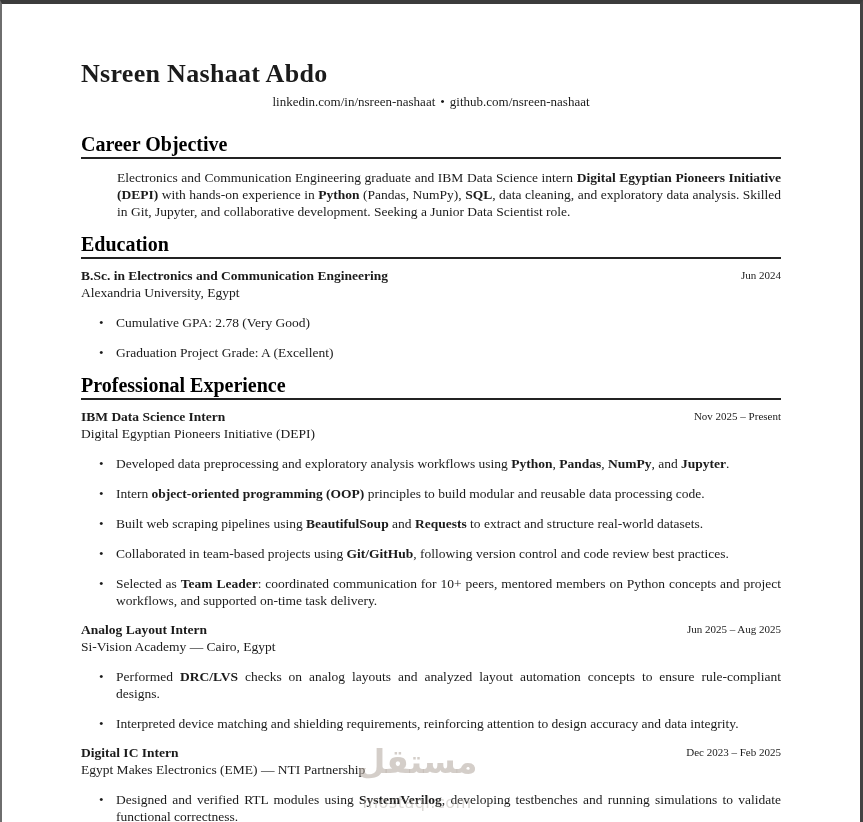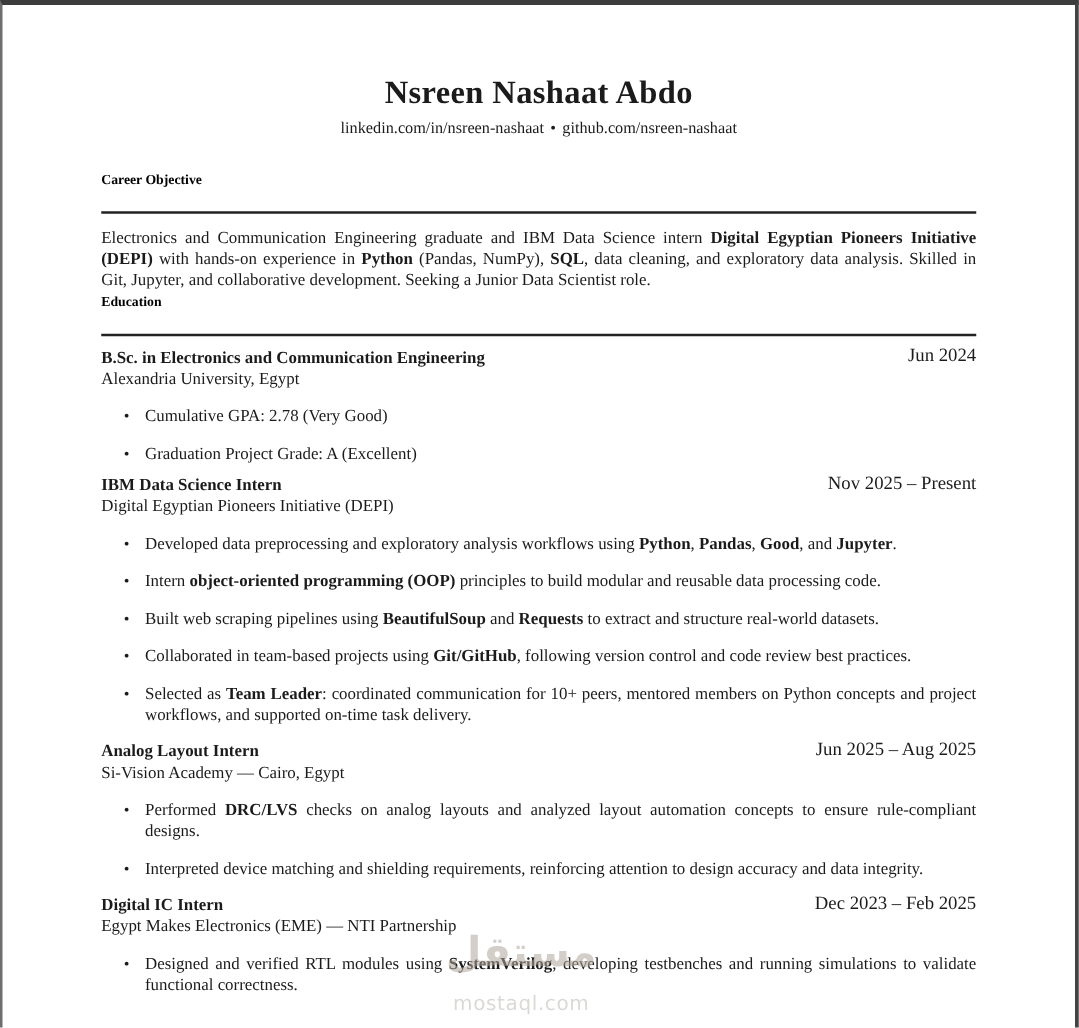--- a/index.html
+++ b/index.html
@@ -15,57 +15,57 @@
     color: #1b1b1b;
   }
   .page {
     width: 700px;
     margin: 0 auto;
     padding-top: 56px;
     font-size: 13.5px;
     line-height: 17px;
   }
   .name {
-    text-align: center;
     font-size: 26px;
     line-height: 28px;
     font-weight: bold;
     letter-spacing: .3px;
   }
   .contact {
     text-align: center;
     margin-top: 5px;
     font-size: 13px;
     line-height: 17px;
   }
   .contact .sep { padding: 0 5px; }
   h2.section-title {
-    font-size: 11px;
+    font-size: 20px;
     line-height: 20px;
     font-weight: bold;
-    padding-bottom: 15px;
+    padding-bottom: 3px;
     border-bottom: 2px solid #232323;
     color: #000;
   }
   .sec-career  h2 { margin-top: 24px; }
-  .sec-edu     h2 { margin-top: 0; }
+  .sec-edu     h2 { margin-top: 14px; }
   .sec-exp     h2 { margin-top: 14px; }
   .objective {
     margin-top: 10px;
     text-align: justify;
+    margin-left: 36px;
   }
   .entry { margin-top: 8px; }
   .entry.gap { margin-top: 12px; }
   .entry-head {
     display: flex;
     justify-content: space-between;
     align-items: flex-start;
   }
   .entry-title { font-weight: bold; }
-  .entry-date { font-size: 15px; white-space: nowrap; }
+  .entry-date { font-size: 11px; white-space: nowrap; }
   .entry-org { }
   ul.bullets {
     list-style: none;
     margin: 6px 0 0 18px;
   }
   ul.bullets li {
     position: relative;
     padding-left: 17px;
     margin-top: 13px;
     text-align: justify;
@@ -130,29 +130,30 @@
       </div>
       <div class="entry-org">Alexandria University, Egypt</div>
       <ul class="bullets">
         <li><span>Cumulative GPA: 2.78 (Very Good)</span></li>
         <li><span>Graduation Project Grade: A (Excellent)</span></li>
       </ul>
     </div>
   </div>
 
   <div class="sec-exp">
+    <h2 class="section-title">Professional Experience</h2>
 
     <div class="entry">
       <div class="entry-head">
         <span class="entry-title">IBM Data Science Intern</span>
         <span class="entry-date">Nov 2025 – Present</span>
       </div>
       <div class="entry-org">Digital Egyptian Pioneers Initiative (DEPI)</div>
       <ul class="bullets">
-        <li><span>Developed data preprocessing and exploratory analysis workflows using </span><span class="b">Python</span><span>, </span><span class="b">Pandas</span><span>, </span><span class="b">Good</span><span>, and </span><span class="b">Jupyter</span><span>.</span></li>
+        <li><span>Developed data preprocessing and exploratory analysis workflows using </span><span class="b">Python</span><span>, </span><span class="b">Pandas</span><span>, </span><span class="b">NumPy</span><span>, and </span><span class="b">Jupyter</span><span>.</span></li>
         <li><span>Intern </span><span class="b">object-oriented programming (OOP)</span><span> principles to build modular and reusable data processing code.</span></li>
         <li><span>Built web scraping pipelines using </span><span class="b">BeautifulSoup</span><span> and </span><span class="b">Requests</span><span> to extract and structure real-world datasets.</span></li>
         <li><span>Collaborated in team-based projects using </span><span class="b">Git/GitHub</span><span>, following version control and code review best practices.</span></li>
         <li><span>Selected as </span><span class="b">Team Leader</span><span>: coordinated communication for 10+ peers, mentored members on Python concepts and project workflows, and supported on-time task delivery.</span></li>
       </ul>
     </div>
 
     <div class="entry gap">
       <div class="entry-head">
         <span class="entry-title">Analog Layout Intern</span>

